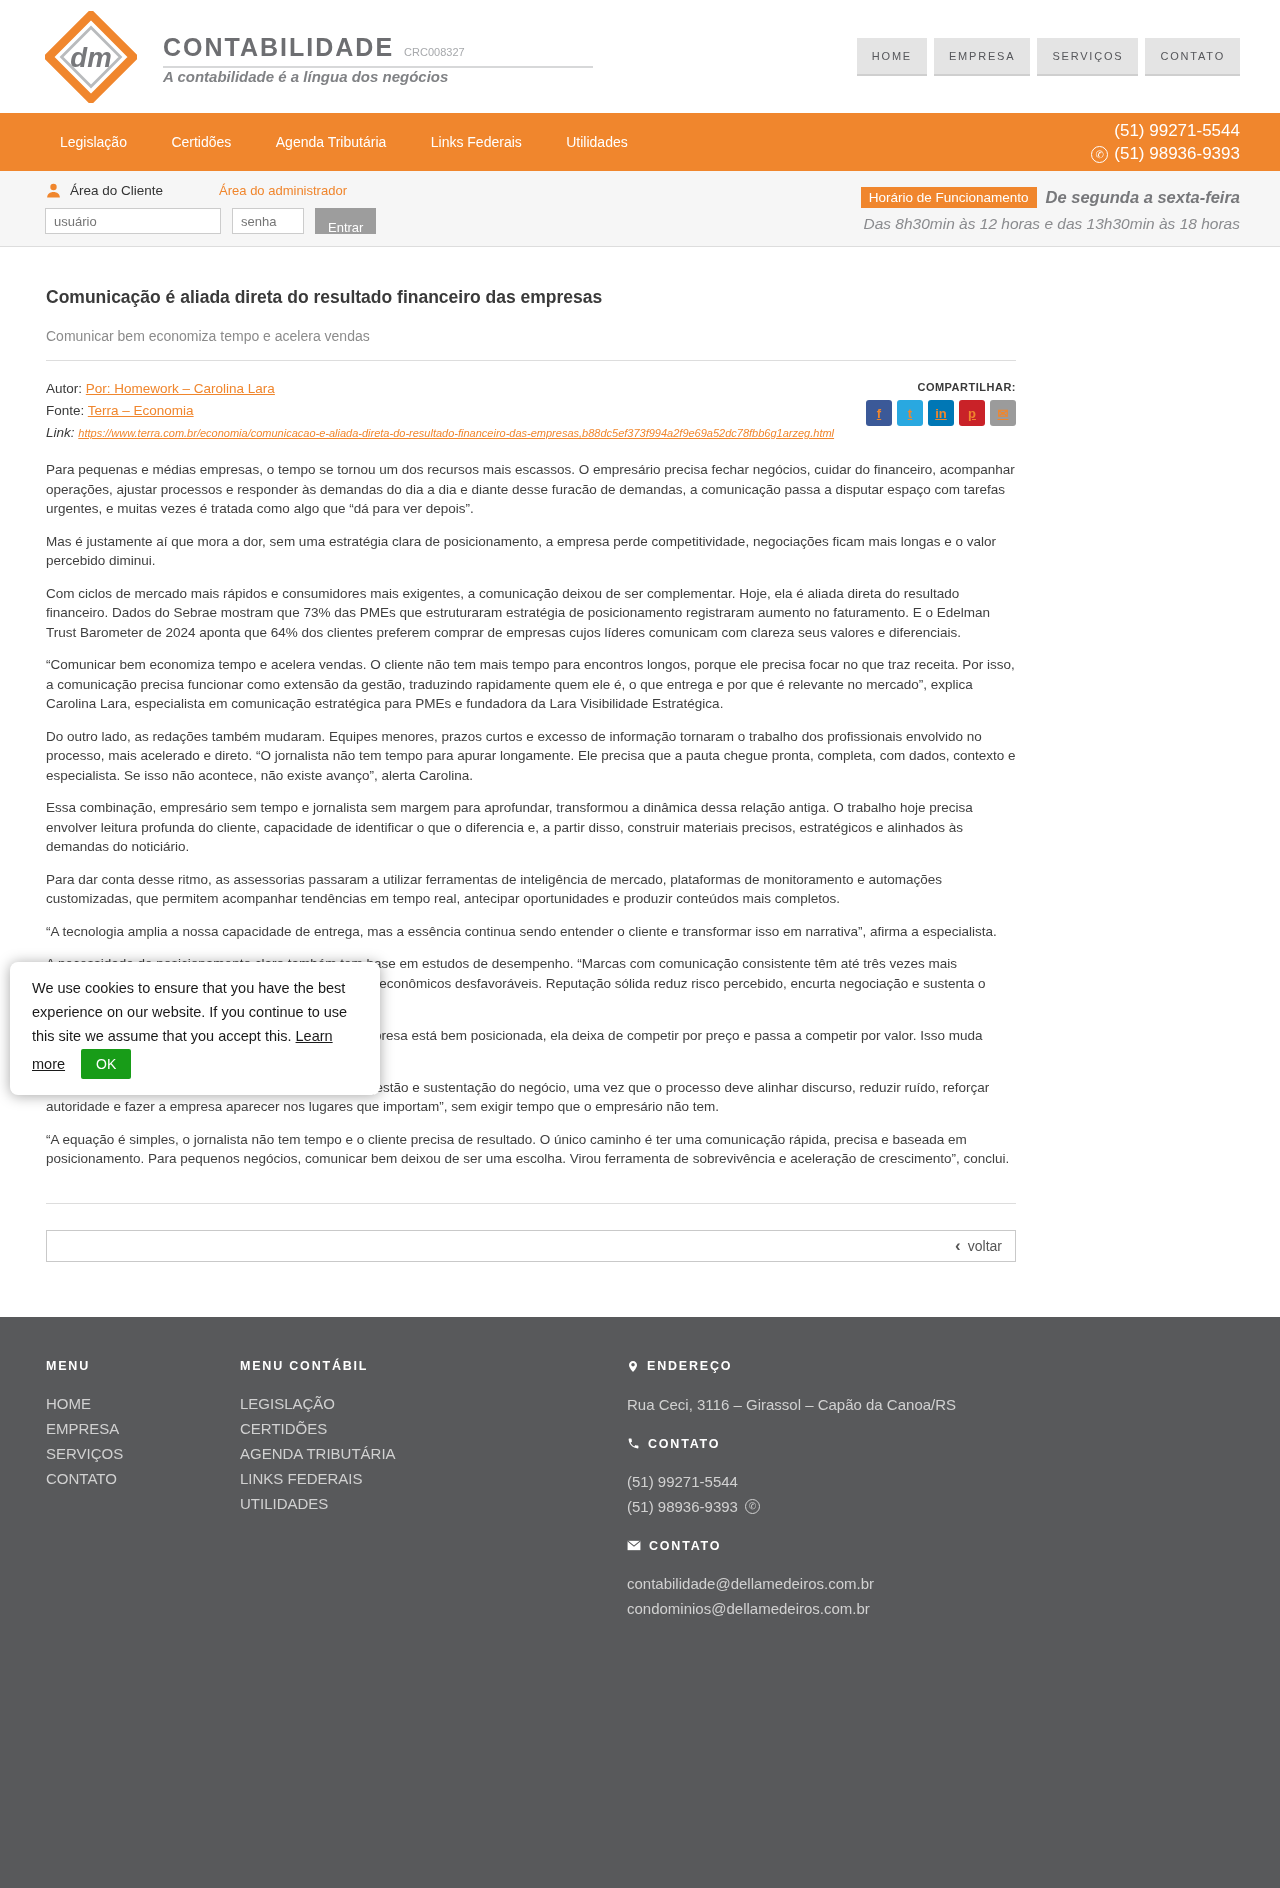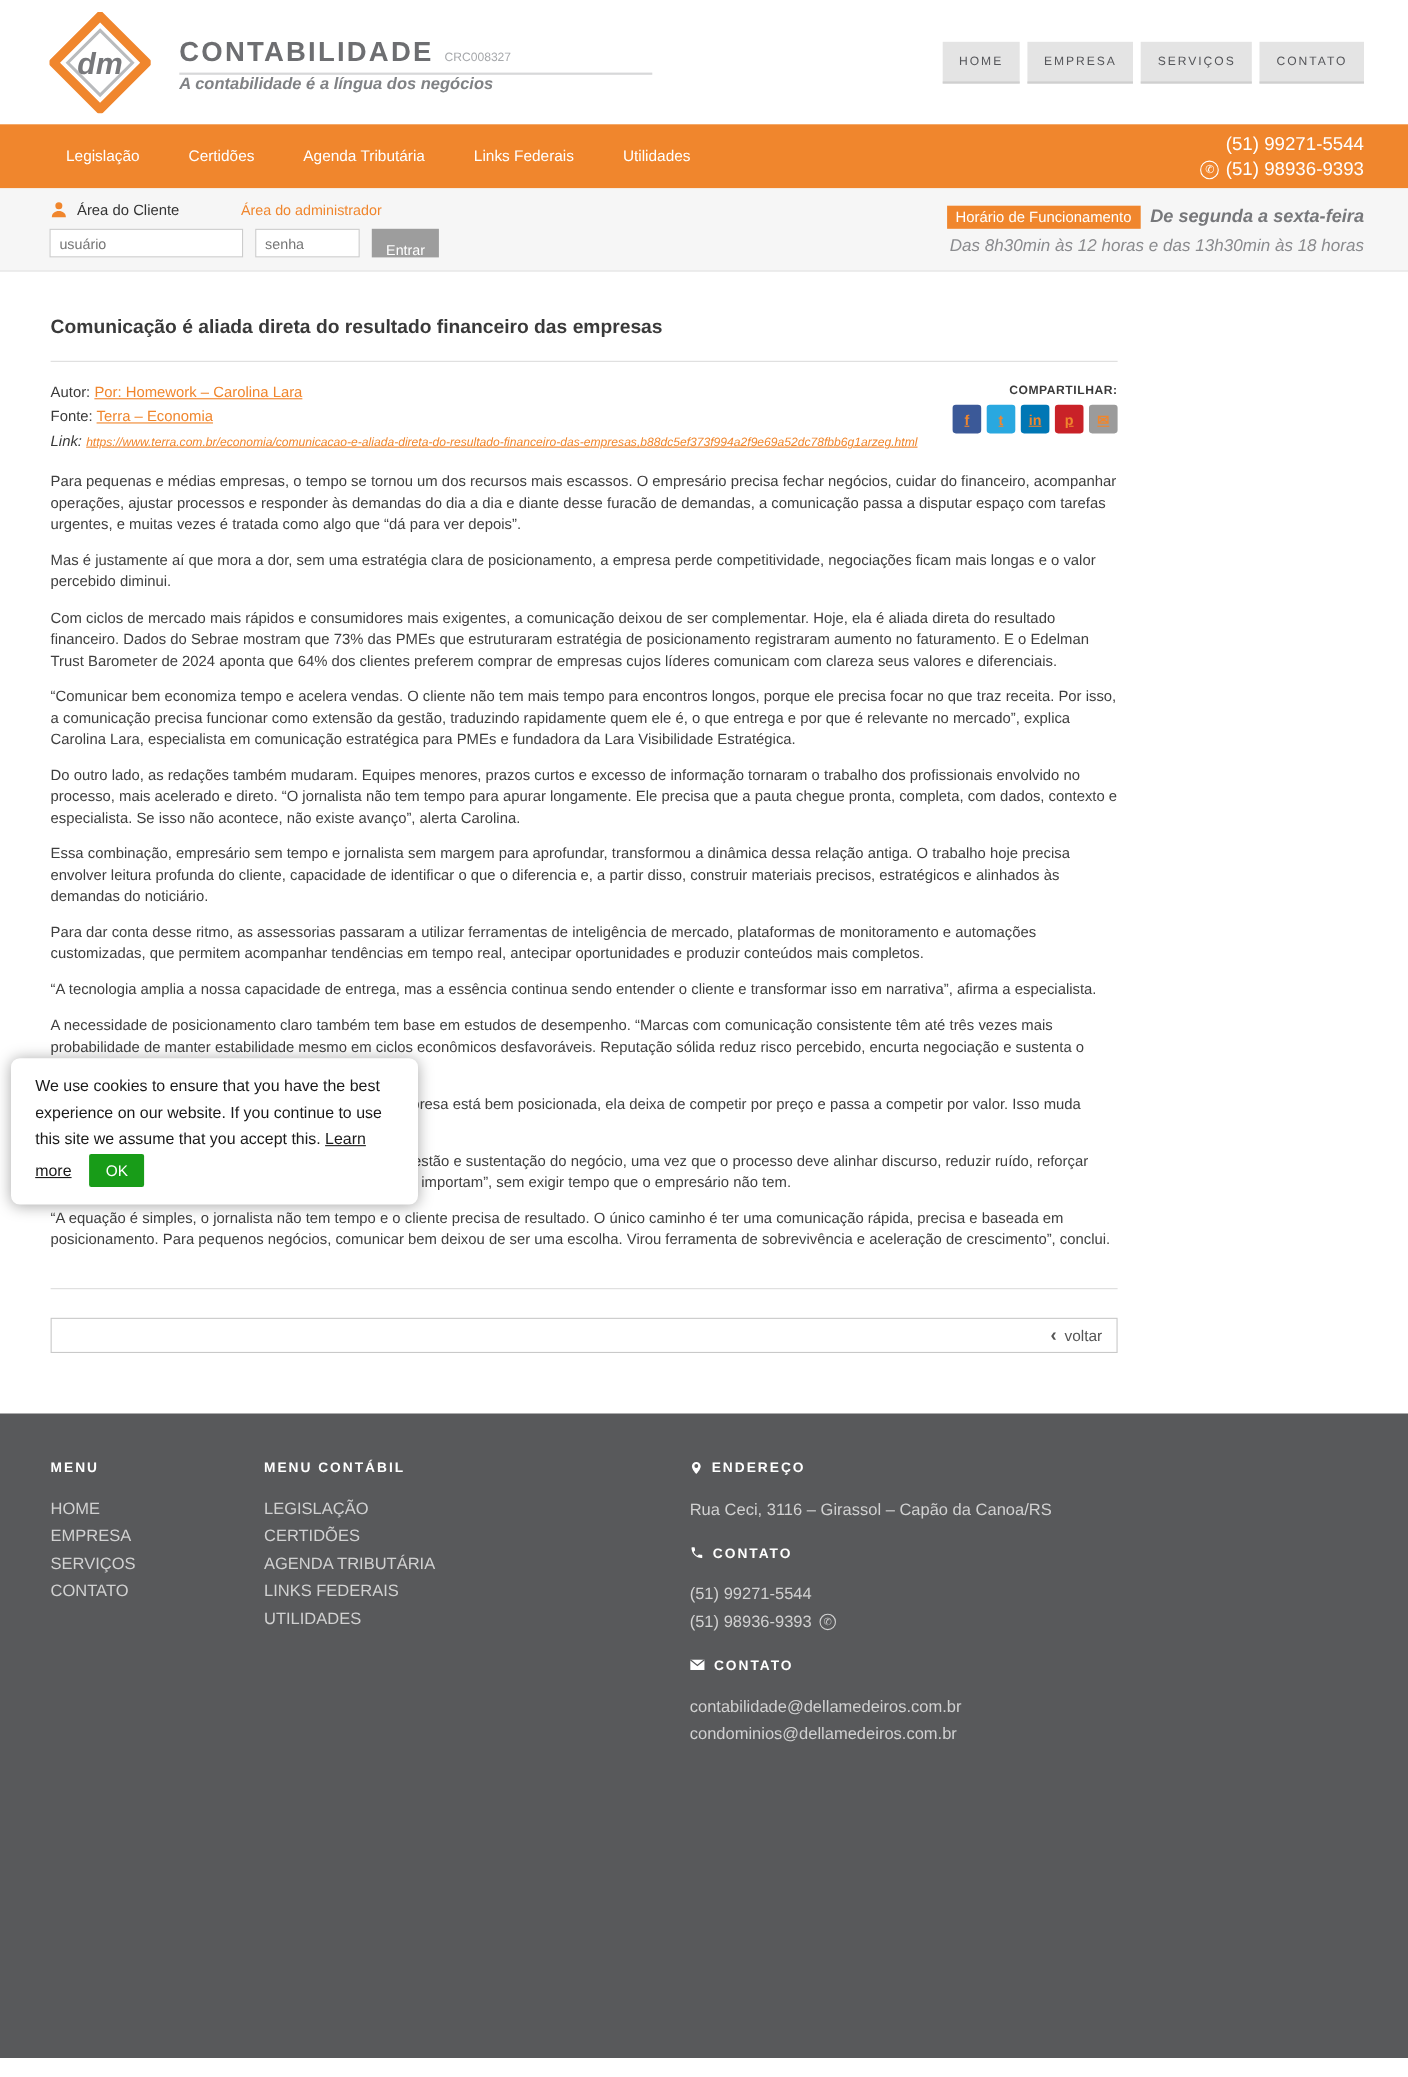--- a/index.html
+++ b/index.html
@@ -40,21 +40,21 @@
   
   .client-bar{ min-height:72px; background:#f6f6f6; border-bottom:1px solid #dddddd;
     display:flex; justify-content:space-between; padding:11px 40px 12px 45px; }
   .client-row1{ display:flex; align-items:center; gap:8px; margin-bottom:9px;
     font-size:13.5px; color:#333; }
   .admin-link{ color:#f0862d; margin-left:48px; font-size:13px; }
   .client-row2{ display:flex; align-items:center; }
   .client-row2 input{ height:26px; border:1px solid #ccc; background:#fff; padding:0 8px;
     font-size:13px; color:#666; font-family:"Liberation Sans", sans-serif; margin-right:11px; }
   .inp-user{ width:176px; }
-  .inp-pass{ width:95px; }
+  .inp-pass{ width:72px; }
   .entrar-btn{ height:26px; background:#9d9d9d; color:#fff; border:none; padding:12px 13px;
     font-size:13px; font-family:"Liberation Sans", sans-serif; cursor:pointer; }
   .client-right{ text-align:right; padding-top:5px; }
   .hours-row1{ display:flex; align-items:center; justify-content:flex-end; gap:9px; margin-bottom:7px; }
   .hours-badge{ background:#f0862d; color:#fff; font-size:13.5px; padding:3px 8px; }
   .hours-days{ font-style:italic; font-weight:bold; color:#77787b; font-size:16.5px; }
   .hours-row2{ font-style:italic; color:#8a8b8e; font-size:15.5px; }
 
   
   .main{ background:#fff; padding:40px 0 55px; }
@@ -174,20 +174,21 @@
       <span class="hours-badge">Horário de Funcionamento</span>
       <span class="hours-days">De segunda a sexta-feira</span>
     </div>
     <div class="hours-row2">Das 8h30min às 12 horas e das 13h30min às 18 horas</div>
   </div>
 </div>
 
 <main class="main">
   <div class="container">
     <h1 class="article-title">Comunicação é aliada direta do resultado financeiro das empresas</h1>
+    <p class="article-subtitle">Comunicar bem economiza tempo e acelera vendas</p>
     <hr class="sep">
 
     <div class="meta">
       <p>
         <span class="lbl-bold">Autor:</span>
         <a href="#">Por: Homework – Carolina Lara</a>
       </p>
       <p>
         <span>Fonte:</span>
         <a href="#">Terra – Economia</a>

